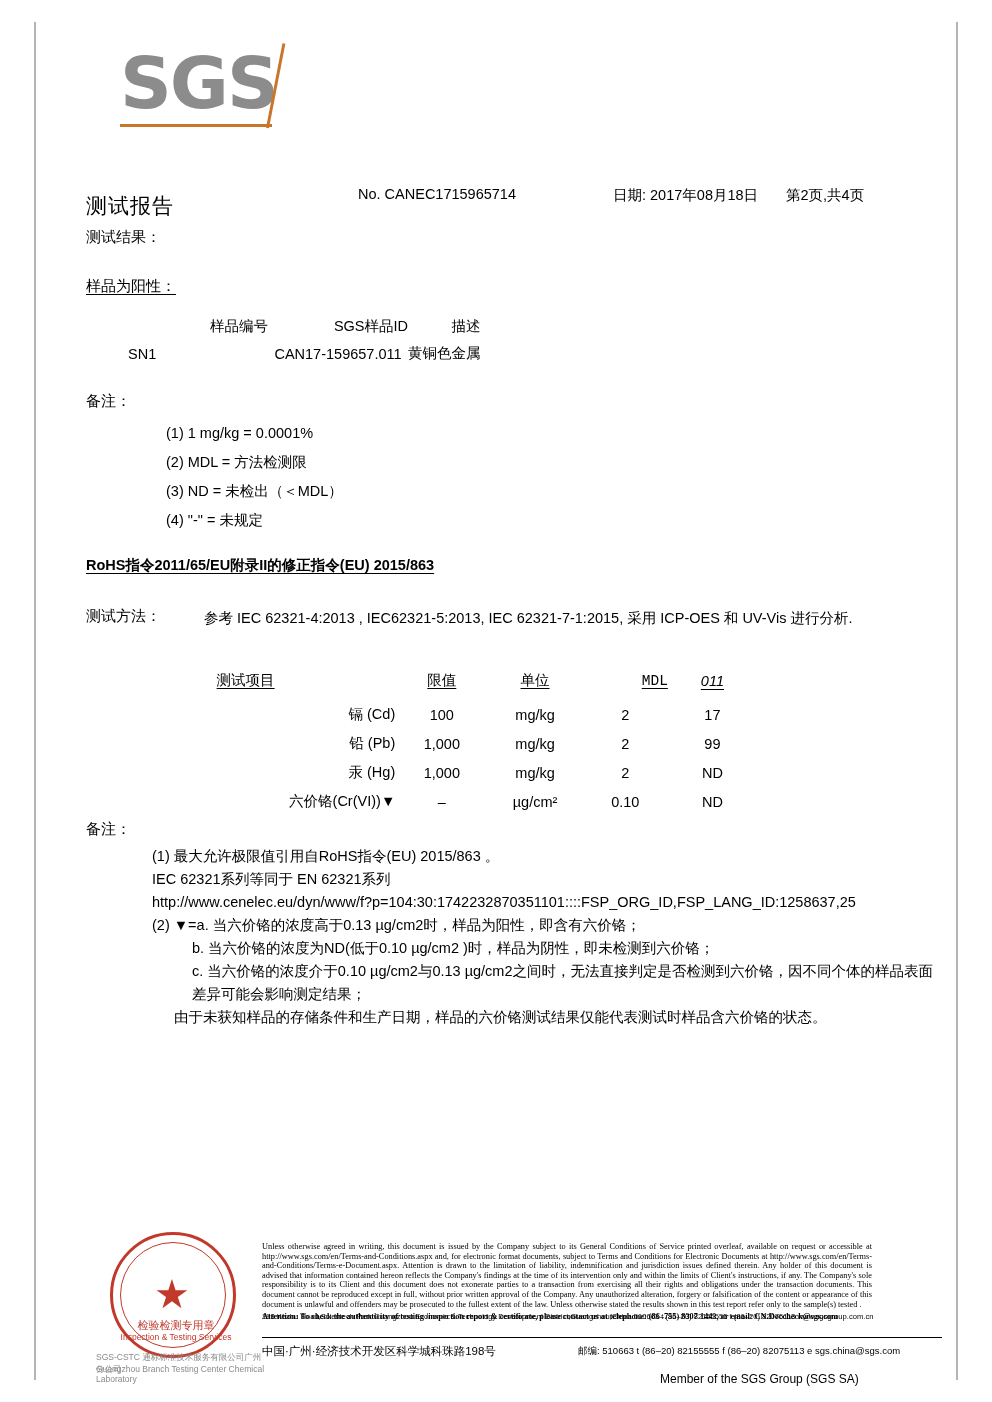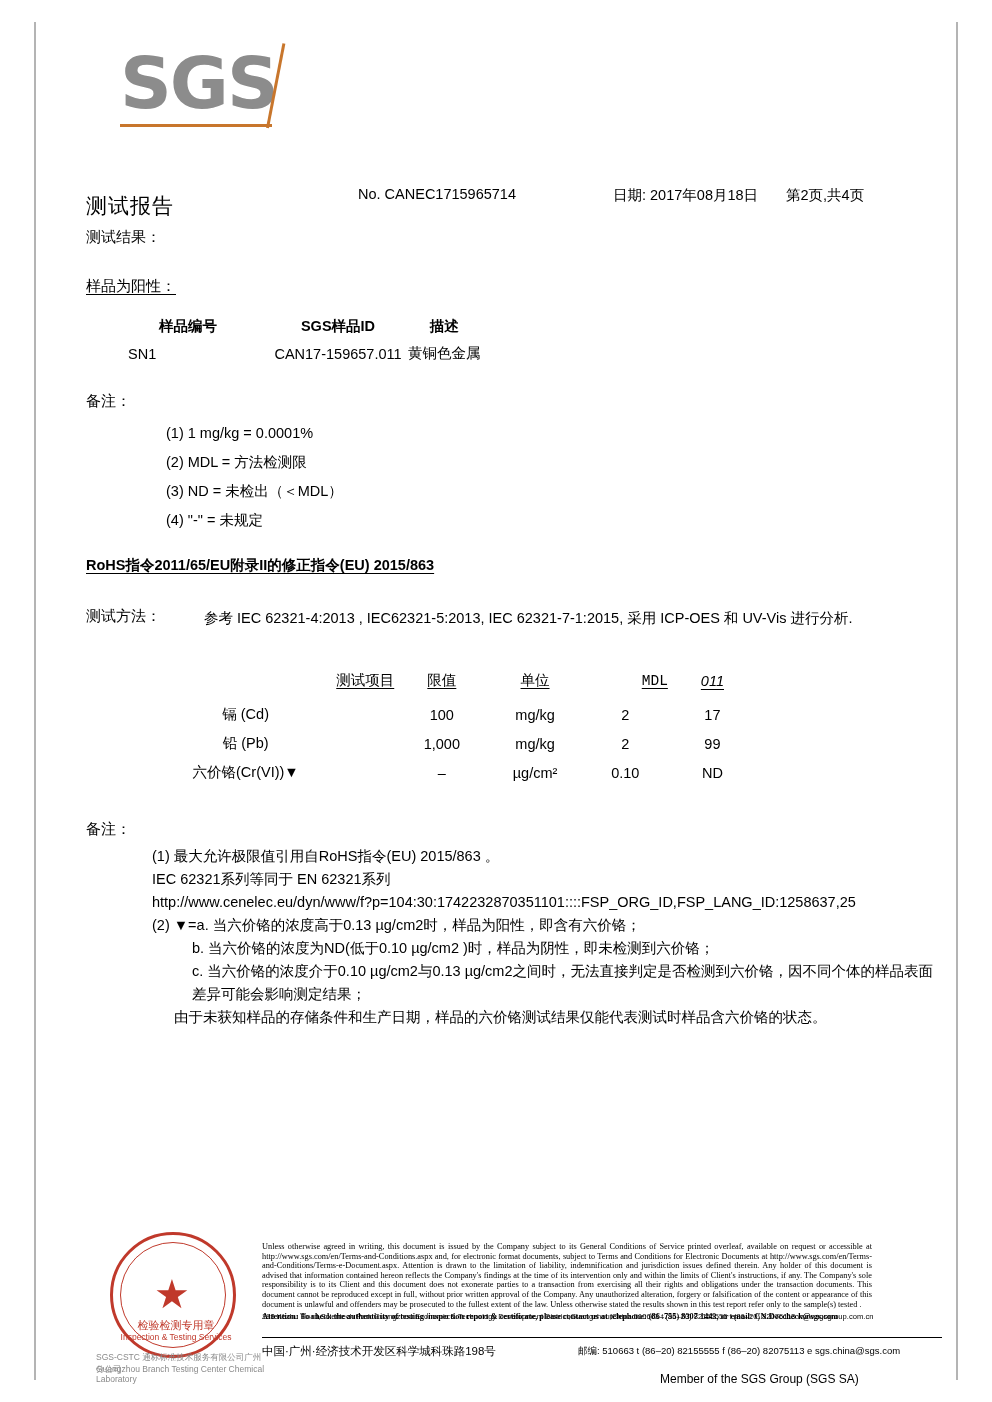--- a/index.html
+++ b/index.html
@@ -115,22 +115,22 @@
 
   
   .sample-table {
     position: absolute;
     left: 108px;
     top: 317px;
     font-size: 14.5px;
     border-collapse: collapse;
   }
   .sample-table th {
-    font-weight: bold;
-    text-align: center;
+    font-weight: normal;
+    text-align: right;
     padding: 0 0 8px 0;
   }
   .sample-table td {
     padding: 0;
     text-align: center;
   }
   .col-sn { width: 140px; }
   .col-sgsid { width: 140px; }
   .sample-table td.col-sn { text-align: left; padding-left: 20px; }
 
@@ -182,30 +182,30 @@
     font-size: 14.5px;
     border-collapse: collapse;
   }
   .results th {
     font-weight: normal;
     padding-bottom: 10px;
     text-decoration: underline;
     text-underline-offset: 3px;
     white-space: nowrap;
   }
-  .results th.h-item { text-align: right; width: 300px; }
+  .results th.h-item { text-align: center; width: 300px; }
   .results th.h-limit { text-align: center; width: 92px; }
   .results th.h-unit { text-align: center; width: 92px; }
   .results th.h-mdl { text-align: right; width: 86px; font-family: Liberation Mono, monospace; }
   .results th.h-011 { text-align: center; width: 86px; font-style: italic; }
   .results td {
     padding: 5px 0;
     white-space: nowrap;
   }
-  .results td.c-item { text-align: center; }
+  .results td.c-item { text-align: right; }
   .results td.c-num { text-align: center; }
 
   .lbl-remark2 {
     position: absolute;
     left: 86px;
     top: 820px;
     font-size: 15px;
   }
   .notes2 {
     position: absolute;
@@ -411,20 +411,27 @@
         <td class="c-num">mg/kg</td>
         <td class="c-num">2</td>
         <td class="c-num">17</td>
       </tr>
       <tr>
         <td class="c-item">铅 (Pb)</td>
         <td class="c-num">1,000</td>
         <td class="c-num">mg/kg</td>
         <td class="c-num">2</td>
         <td class="c-num">99</td>
+      </tr>
+      <tr>
+        <td class="c-item">汞 (Hg)</td>
+        <td class="c-num">1,000</td>
+        <td class="c-num">mg/kg</td>
+        <td class="c-num">2</td>
+        <td class="c-num">ND</td>
       </tr>
       <tr>
         <td class="c-item">六价铬(Cr(VI))▼</td>
         <td class="c-num">–</td>
         <td class="c-num">µg/cm²</td>
         <td class="c-num">0.10</td>
         <td class="c-num">ND</td>
       </tr>
     </tbody>
   </table>

